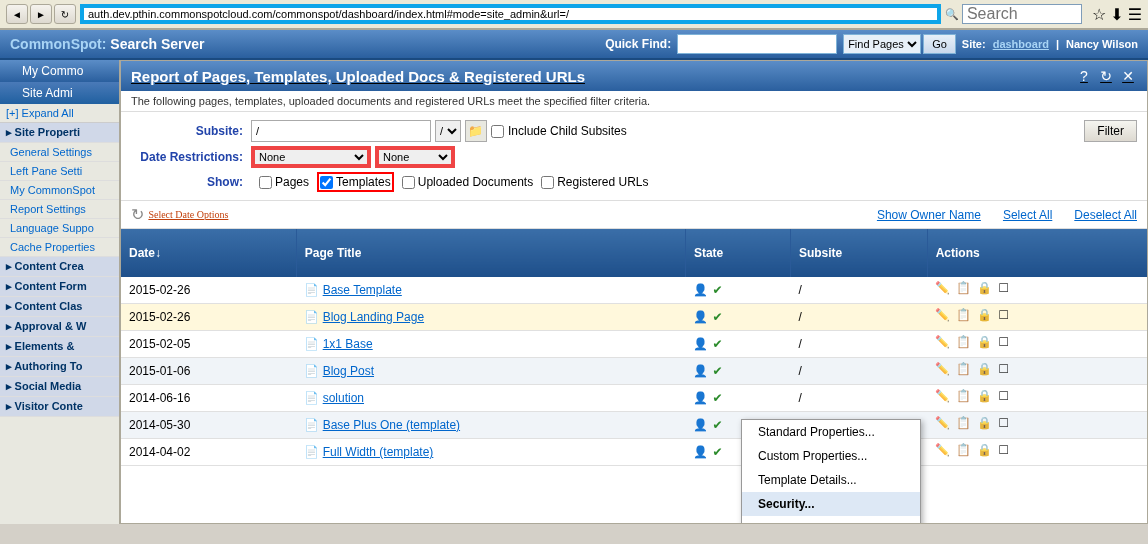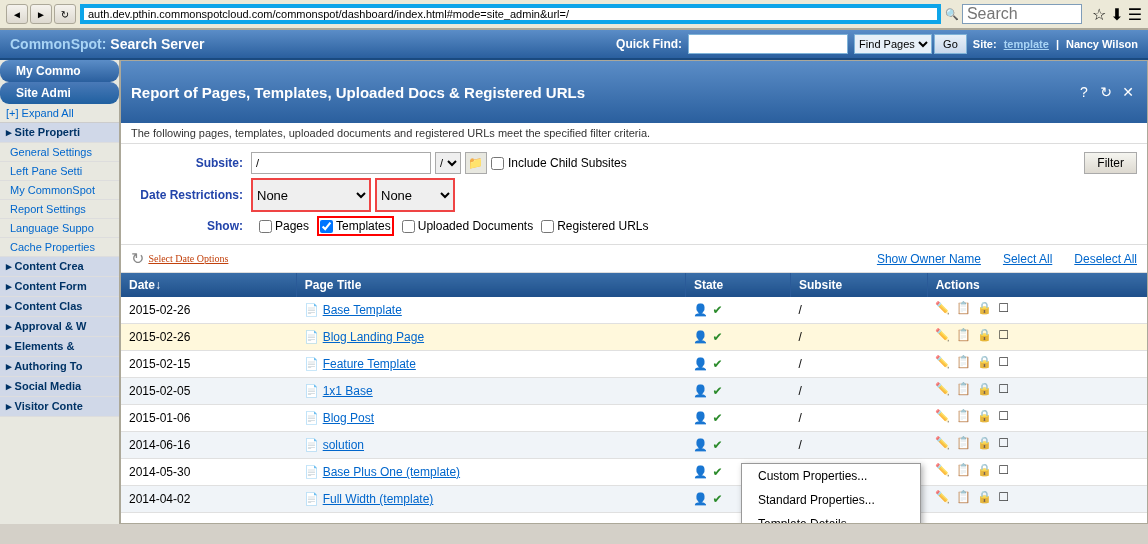--- a/index.html
+++ b/index.html
@@ -53,21 +53,21 @@
     
     .main-layout { display: flex; height: calc(544px - 80px); }
 
     
     .sidebar {
       width: 120px; background: #e8e8e0; border-right: 1px solid #aca899;
       font-size: 11px; overflow: hidden;
     }
     .sidebar-header {
       background: linear-gradient(to bottom, #5b8dc7, #2a5f9e);
-      color: white; font-weight: bold; padding: 4px 16px; font-size: 12px; border-radius: 9px;
+      color: white; font-weight: normal; padding: 4px 22px; font-size: 12px;
     }
     .sidebar-expand { padding: 3px 6px; color: #0066cc; cursor: pointer; border-bottom: 1px solid #ccc; }
     .sidebar-item {
       padding: 3px 6px; border-bottom: 1px solid #ddd;
       color: #0066cc; cursor: pointer; font-size: 11px;
     }
     .sidebar-item.section {
       background: #d0d8e8; color: #003366; font-weight: bold;
     }
     .sidebar-item.sub { padding-left: 10px; }
@@ -75,37 +75,37 @@
     
     .content { flex: 1; overflow: hidden; display: flex; flex-direction: column; }
 
     
     .dialog {
       background: white; margin: 0; flex: 1; display: flex; flex-direction: column;
       border: 1px solid #aca899;
     }
     .dialog-titlebar {
       background: linear-gradient(to bottom, #5b8dc7, #2a5f9e);
-      padding: 22px 10px; display: flex; align-items: flex-end; justify-content: space-between;
+      padding: 6px 10px; display: flex; align-items: flex-end; justify-content: space-between; text-decoration: underline;
     }
     .dialog-title { color: white; font-size: 15px; font-weight: bold; }
     .dialog-controls { display: flex; gap: 4px; }
     .dialog-ctrl-btn {
       width: 18px; height: 18px; display: flex; align-items: center; justify-content: center;
       font-size: 14px; color: white; cursor: pointer;
     }
     .dialog-subtitle { padding: 4px 10px; font-size: 11px; color: #333; background: white; border-bottom: 1px solid #ddd; }
 
     
     .filter-area { padding: 8px 10px; background: white; border-bottom: 1px solid #ddd; }
     .filter-row { display: flex; align-items: center; margin-bottom: 4px; }
     .filter-label { width: 120px; text-align: right; color: #2244aa; font-weight: bold; font-size: 12px; padding-right: 8px; }
     .filter-control { display: flex; align-items: center; gap: 4px; }
     .filter-select {
-      height: 34px; border: 2px solid #ef4444; font-size: 13px; min-width: 100px;
+      height: 22px; border: 4px solid #ef4444; font-size: 11px; min-width: 100px;
     }
     .filter-input {
       height: 22px; border: 1px solid #aaa; font-size: 11px; min-width: 200px; padding: 0 4px;
     }
     .subsite-btn {
       width: 22px; height: 22px; background: #e8e8e0; border: 1px solid #aaa;
       display: flex; align-items: center; justify-content: center; font-size: 12px; cursor: pointer;
     }
     .filter-btn {
       height: 22px; padding: 0 12px; background: linear-gradient(to bottom, #f5f5f0, #ddd9d0);
@@ -124,21 +124,21 @@
     }
     .select-date-link { color: #c2410c; text-decoration: underline; cursor: pointer; font-size: 10px; display: flex; align-items: center; gap: 4px; font-family: Liberation Serif, serif; }
     .toolbar-right { margin-left: auto; display: flex; gap: 22px; font-size: 12px; }
     .toolbar-link { color: #0066cc; text-decoration: underline; cursor: pointer; }
 
     
     .table-wrap { flex: 1; overflow: auto; position: relative; }
     table { width: 100%; border-collapse: collapse; font-size: 12px; }
     thead th {
       background: linear-gradient(to bottom, #3a6ea8, #1e4f8a);
-      color: white; padding: 5px 8px; text-align: left;
+      color: white; padding: 17px 8px; text-align: left;
       border-right: 1px solid #2a5a98; white-space: nowrap;
     }
     thead th:last-child { border-right: none; }
     tbody tr:nth-child(even) { background: #f0f4f8; }
     tbody tr:nth-child(odd) { background: white; }
     tbody td { padding: 4px 8px; border-bottom: 1px solid #e0e0e0; vertical-align: middle; }
     .page-link { color: #0066cc; text-decoration: underline; cursor: pointer; }
     .state-icon { display: flex; align-items: center; gap: 4px; }
     .action-icons { display: flex; gap: 3px; }
     .action-icon { width: 18px; height: 18px; cursor: pointer; opacity: 0.8; }
@@ -185,21 +185,21 @@
     <span>Quick Find:</span>
     <input type="text" class="quick-find" style="width: 160px; height: 20px; border: 1px solid rgb(127, 179, 216); font-size: 11px;">
     <div class="find-pages-btn">
       <select class="find-pages-select">
         <option>Find Pages</option>
       </select>
       <button class="go-btn">Go</button>
     </div>
     <div class="site-info">
       <span>Site:</span>
-      <a>template</a>
+      <a>dashboard</a>
       <span>|</span>
       <span>Nancy Wilson</span>
     </div>
   </div>
 </div>
 
 <div class="main-layout">
 
   <div class="sidebar">
     <div class="sidebar-header">My Commo</div>
@@ -342,42 +342,20 @@
               <td>
                   <div class="action-icons">
                 <span class="action-icon">✏️</span>
                 <span class="action-icon">📋</span>
                 <span class="action-icon">🔒</span>
                 <span class="action-icon">☐</span>
               </div>
                 </td>
             </tr>
             <tr>
-              <td>2015-02-15</td>
-              <td>
-                <span>📄</span>
-                <a class="page-link">Feature Template</a>
-              </td>
-              <td>
-                  <div class="state-icon">
-                    <span>👤</span>
-                    <span style="color:#2a8a2a">✔</span>
-                  </div>
-                </td>
-              <td>/</td>
-              <td>
-                  <div class="action-icons">
-                <span class="action-icon">✏️</span>
-                <span class="action-icon">📋</span>
-                <span class="action-icon">🔒</span>
-                <span class="action-icon">☐</span>
-              </div>
-                </td>
-            </tr>
-            <tr>
               <td>2015-02-05</td>
               <td>
                 <span>📄</span>
                 <a class="page-link">1x1 Base</a>
               </td>
               <td>
                   <div class="state-icon">
                     <span>👤</span>
                     <span style="color:#2a8a2a">✔</span>
                   </div>
@@ -477,22 +455,22 @@
                 <span class="action-icon">📋</span>
                 <span class="action-icon">🔒</span>
                 <span class="action-icon">☐</span>
               </div>
                 </td>
             </tr>
           </tbody>
         </table>
 
         <div class="context-menu" style="top:190px;left:620px;">
+          <div class="context-menu-item">Standard Properties...</div>
           <div class="context-menu-item">Custom Properties...</div>
-          <div class="context-menu-item">Standard Properties...</div>
           <div class="context-menu-item">Template Details...</div>
           <div class="context-menu-item active"><strong>Security...</strong></div>
           <div class="context-menu-item">Inheritance Security...</div>
 
         </div>
       </div>
     </div>
   </div>
 </div>
 

